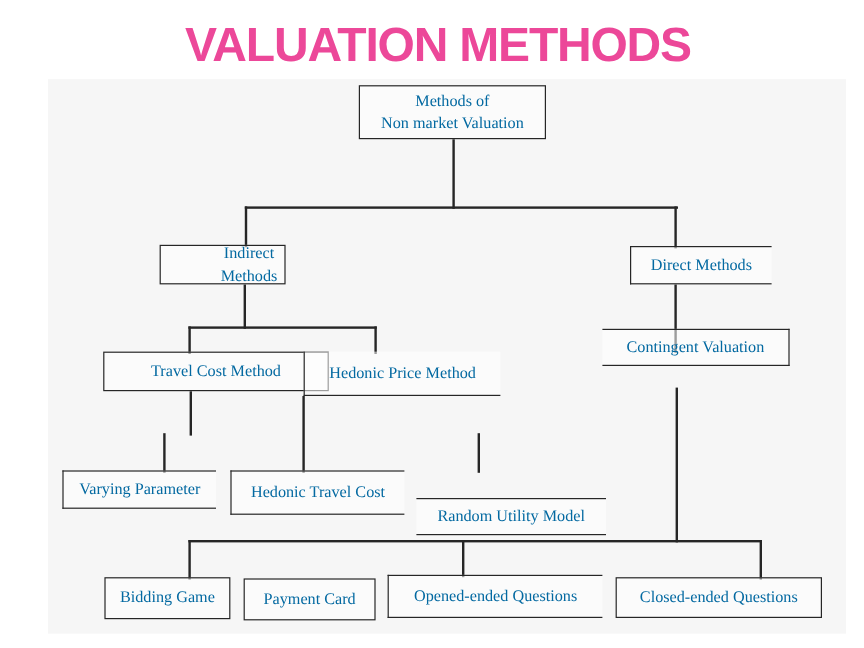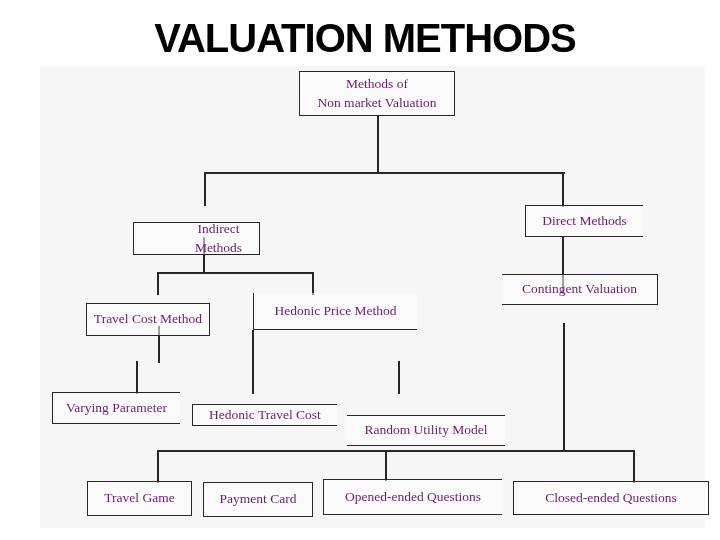--- a/index.html
+++ b/index.html
@@ -34,34 +34,34 @@
   }
   .node {
     position: absolute;
     display: flex;
     align-items: center;
     justify-content: center;
     text-align: center;
     box-sizing: border-box;
     font-size: 13.5px;
     line-height: 1.4;
-    color: #701a75;
+    color: #0369a1;
     white-space: pre-line;
     background: rgba(255,255,255,0.55);
   }
   .edge {
     position: absolute;
     background: #262626;
   }
 </style>
 </head>
 <body>
 
 <div class="page">
-  <div class="slide-title" style="color: #000000;">VALUATION METHODS</div>
+  <div class="slide-title" style="color: #ec4899;">VALUATION METHODS</div>
 
   <div class="panel" id="diagram-panel" style="background: rgb(246, 246, 246);">
       <div class="edge" style="background: rgb(38, 38, 38); left: 337px; top: 50px; width: 1.5px; height: 57.5px;"></div>
       <div class="edge" style="background: rgb(38, 38, 38); left: 164px; top: 106px; width: 360.5px; height: 1.5px;"></div>
       <div class="edge" style="background: rgb(38, 38, 38); left: 164px; top: 106px; width: 1.5px; height: 33.5px;"></div>
       <div class="edge" style="background: rgb(38, 38, 38); left: 522px; top: 106px; width: 1.5px; height: 34.5px;"></div>
       <div class="edge" style="background: rgb(38, 38, 38); left: 163px; top: 171px; width: 1.5px; height: 36.5px;"></div>
       <div class="edge" style="background: rgb(38, 38, 38); left: 117px; top: 206px; width: 156.5px; height: 1.5px;"></div>
       <div class="edge" style="background: rgb(38, 38, 38); left: 117px; top: 206px; width: 1.5px; height: 22.5px;"></div>
       <div class="edge" style="background: rgb(38, 38, 38); left: 272px; top: 206px; width: 1.5px; height: 22.5px;"></div>
@@ -70,26 +70,26 @@
       <div class="edge" style="background: rgb(38, 38, 38); left: 96px; top: 295px; width: 1.5px; height: 32.5px;"></div>
       <div class="edge" style="background: rgb(38, 38, 38); left: 212px; top: 264px; width: 1.5px; height: 63.5px;"></div>
       <div class="edge" style="background: rgb(38, 38, 38); left: 358px; top: 295px; width: 1.5px; height: 32.5px;"></div>
       <div class="edge" style="background: rgb(38, 38, 38); left: 523px; top: 257px; width: 1.5px; height: 128.5px;"></div>
       <div class="edge" style="background: rgb(38, 38, 38); left: 117px; top: 384px; width: 477.5px; height: 1.5px;"></div>
       <div class="edge" style="background: rgb(38, 38, 38); left: 117px; top: 384px; width: 1.5px; height: 32.5px;"></div>
       <div class="edge" style="background: rgb(38, 38, 38); left: 345px; top: 384px; width: 1.5px; height: 30.5px;"></div>
       <div class="edge" style="background: rgb(38, 38, 38); left: 593px; top: 384px; width: 1.5px; height: 32.5px;"></div>
       <div class="node" style="left: 259px; top: 5px; width: 156px; height: 45px; border-width: 1.5px; border-style: solid; border-color: rgb(38, 38, 38);">Methods of
 Non market Valuation</div>
-      <div class="node" style="left: 93px; top: 156px; width: 127px; height: 33px; border-width: 1.5px; border-style: solid; border-color: rgb(38, 38, 38); padding-left: 44px;">Indirect Methods</div>
+      <div class="node" style="left: 93px; top: 138px; width: 105px; height: 33px; border-width: 1.5px; border-style: solid; border-color: rgb(38, 38, 38); padding-left: 44px;">Indirect Methods</div>
       <div class="node" style="left: 485px; top: 139px; width: 118px; height: 32px; border-top: 1.5px solid rgb(38, 38, 38); border-left: 1.5px solid rgb(38, 38, 38); border-bottom: 1.5px solid rgb(38, 38, 38);">Direct Methods</div>
-      <div class="node" style="left: 46px; top: 237px; width: 124px; height: 33px; border-width: 1.5px; border-style: solid; border-color: rgb(38, 38, 38);">Travel Cost Method</div>
+      <div class="node" style="left: 46px; top: 227px; width: 188px; height: 33px; border-width: 1.5px; border-style: solid; border-color: rgb(38, 38, 38);">Travel Cost Method</div>
       <div class="node" style="left: 213px; top: 227px; width: 164px; height: 37px; border-left: 1.5px solid rgb(38, 38, 38); border-bottom: 1.5px solid rgb(38, 38, 38); text-align: center;">Hedonic Price Method</div>
       <div class="node" style="left: 462px; top: 208px; width: 156px; height: 31px; border-top: 1.5px solid rgb(38, 38, 38); border-right: 1.5px solid rgb(38, 38, 38); border-bottom: 1.5px solid rgb(38, 38, 38);">Contingent Valuation</div>
       <div class="node" style="left: 12px; top: 326px; width: 128px; height: 32px; border-top: 1.5px solid rgb(38, 38, 38); border-left: 1.5px solid rgb(38, 38, 38); border-bottom: 1.5px solid rgb(38, 38, 38); font-family: Liberation Serif, serif;">Varying Parameter</div>
-      <div class="node" style="left: 152px; top: 326px; width: 145px; height: 22px; border-top: 1.5px solid rgb(38, 38, 38); border-left: 1.5px solid rgb(38, 38, 38); border-bottom: 1.5px solid rgb(38, 38, 38); margin-top: 12px;">Hedonic Travel Cost</div>
+      <div class="node" style="left: 152px; top: 326px; width: 145px; height: 37px; border-top: 1.5px solid rgb(38, 38, 38); border-left: 1.5px solid rgb(38, 38, 38); border-bottom: 1.5px solid rgb(38, 38, 38);">Hedonic Travel Cost</div>
       <div class="node" style="left: 307px; top: 326px; width: 158px; height: 31px; border-top: 1.5px solid rgb(38, 38, 38); border-bottom: 1.5px solid rgb(38, 38, 38); margin-top: 23px;">Random Utility Model</div>
-      <div class="node" style="left: 47px; top: 415px; width: 105px; height: 35px; border-width: 1.5px; border-style: solid; border-color: rgb(38, 38, 38);">Travel Game</div>
+      <div class="node" style="left: 47px; top: 415px; width: 105px; height: 35px; border-width: 1.5px; border-style: solid; border-color: rgb(38, 38, 38);">Bidding Game</div>
       <div class="node" style="left: 163px; top: 416px; width: 110px; height: 35px; border-width: 1.5px; border-style: solid; border-color: rgb(38, 38, 38);">Payment Card</div>
       <div class="node" style="left: 283px; top: 413px; width: 179px; height: 36px; border-top: 1.5px solid rgb(38, 38, 38); border-left: 1.5px solid rgb(38, 38, 38); border-bottom: 1.5px solid rgb(38, 38, 38);">Opened-ended Questions</div>
-      <div class="node" style="left: 473px; top: 415px; width: 196px; height: 34px; border-width: 1.5px; border-style: solid; border-color: rgb(38, 38, 38);">Closed-ended Questions</div>
+      <div class="node" style="left: 473px; top: 415px; width: 172px; height: 34px; border-width: 1.5px; border-style: solid; border-color: rgb(38, 38, 38);">Closed-ended Questions</div>
     </div>
 </div>
 
 </body></html>

